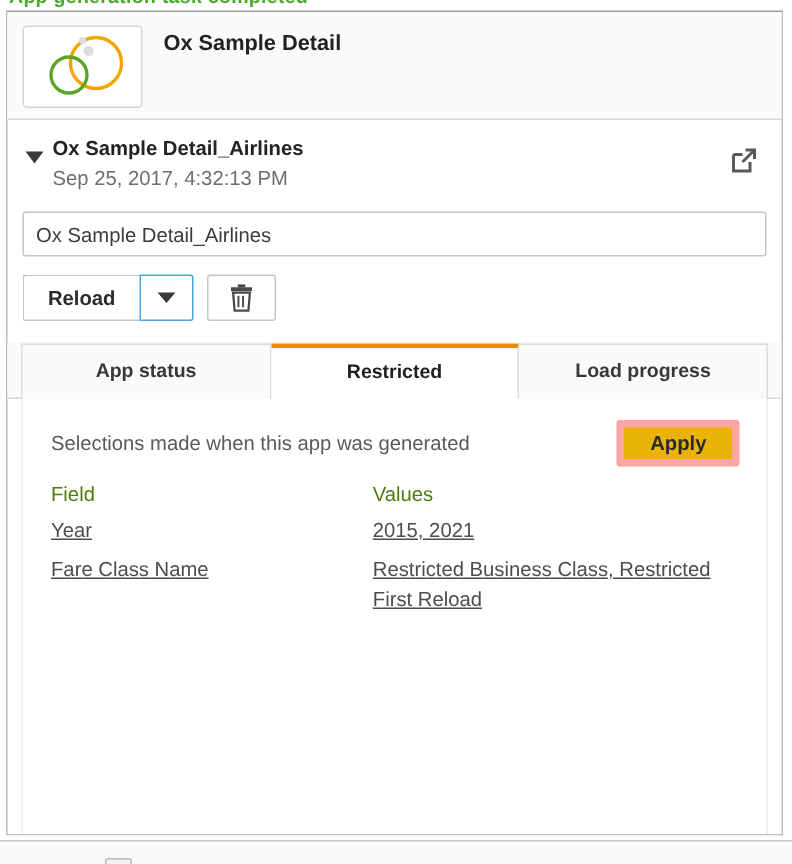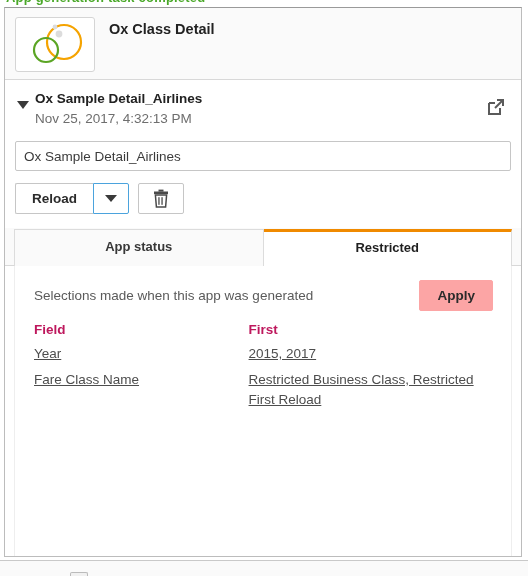--- a/index.html
+++ b/index.html
@@ -275,43 +275,43 @@
     align-items: center;
     justify-content: space-between;
     min-height: 34px;
     gap: 36px;
   }
   .panel-note {
     font-size: 13.5px;
     color: #5a5a5a;
   }
   .btn-apply {
-    border: 1px solid #fca5a5;
+    border: 5px solid #fca5a5;
     border-radius: 2px;
-    background: #fca5a5;
+    background: #eab308;
     font-family: "Liberation Sans", sans-serif;
     font-size: 13.5px;
     font-weight: bold;
     color: #2b2b2b;
     height: 31px;
     padding: 0 17px;
     cursor: pointer;
   }
 
   table.sel-table {
     width: 100%;
     border-collapse: collapse;
     margin-top: 10px;
     table-layout: fixed;
   }
   table.sel-table th {
     text-align: left;
     font-size: 13.5px;
-    font-weight: bold;
-    color: #be185d;
+    font-weight: normal;
+    color: #4d7c0f;
     padding: 0 0 7px 0;
     vertical-align: top;
   }
   table.sel-table td {
     text-align: left;
     font-size: 13.5px;
     color: #4d4d4d;
     padding: 0 0 6px 0;
     line-height: 20px;
     vertical-align: top;
@@ -364,33 +364,33 @@
   <div class="app-header">
     <div class="app-thumb">
       <svg width="76" height="51" viewBox="0 0 76 51">
         <circle cx="47" cy="23" r="17" fill="none" stroke="#f5a300" stroke-width="2.2"></circle>
         <circle cx="29" cy="31" r="12" fill="none" stroke="#5ba524" stroke-width="2.2"></circle>
         <circle cx="38" cy="8" r="2.4" fill="#dcdcdc"></circle>
         <circle cx="42" cy="15" r="3.4" fill="#dcdcdc"></circle>
       </svg>
     </div>
     <div class="app-meta">
-      <div class="app-title">Ox Class Detail</div>
+      <div class="app-title">Ox Sample Detail</div>
     </div>
   </div>
 
   <div class="task-section">
 
     <div class="task-head">
       <div class="disclosure">
         <div class="caret-down"></div>
       </div>
       <div class="task-titles">
         <div class="task-name">Ox Sample Detail_Airlines</div>
-        <div class="task-time">Nov 25, 2017, 4:32:13 PM</div>
+        <div class="task-time">Sep 25, 2017, 4:32:13 PM</div>
       </div>
       <div class="open-link">
         <svg width="20" height="20" viewBox="0 0 20 20">
           <path d="M3 6 L3 17 L14 17 L14 11" fill="none" stroke="#5a5a5a" stroke-width="2"></path>
           <path d="M3 6 L9 6" fill="none" stroke="#5a5a5a" stroke-width="2"></path>
           <path d="M9 11 L17 3" fill="none" stroke="#5a5a5a" stroke-width="2"></path>
           <path d="M11 3 L17 3 L17 9" fill="none" stroke="#5a5a5a" stroke-width="2"></path>
         </svg>
       </div>
     </div>
@@ -416,39 +416,42 @@
     </div>
   </div>
 
   <div class="tabs">
     <div class="tab">
       <span>App status</span>
     </div>
     <div class="tab active">
       <span>Restricted</span>
     </div>
+    <div class="tab">
+      <span>Load progress</span>
+    </div>
   </div>
 
   <div class="panel">
     <div class="panel-top">
       <div class="panel-note">Selections made when this app was generated</div>
       <button class="btn-apply">Apply</button>
     </div>
 
     <table class="sel-table">
       <thead>
         <tr>
           <th class="c-field">Field</th>
-          <th>First</th>
+          <th>Values</th>
         </tr>
       </thead>
       <tbody>
         <tr>
           <td class="c-field">Year</td>
-          <td>2015, 2017</td>
+          <td>2015, 2021</td>
         </tr>
         <tr>
           <td class="c-field">Fare Class Name</td>
           <td>Restricted Business Class, Restricted First Reload</td>
         </tr>
       </tbody>
     </table>
   </div>
 
 </div>

